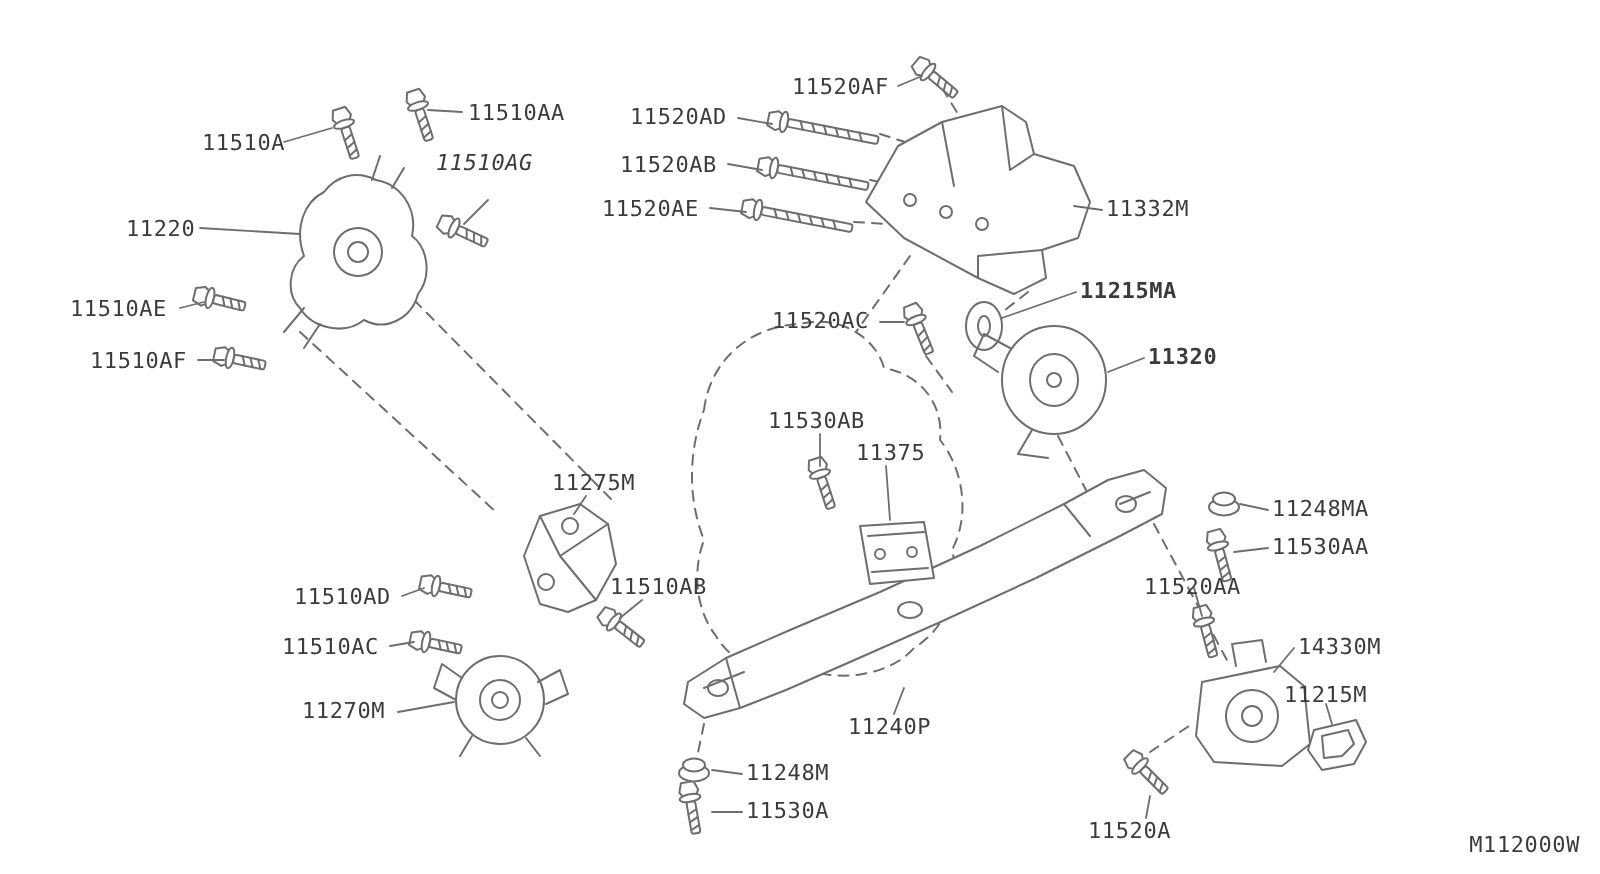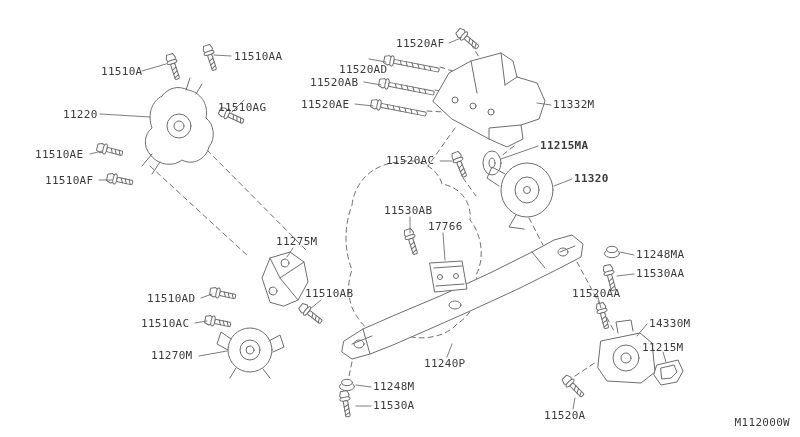--- a/index.html
+++ b/index.html
@@ -199,34 +199,34 @@
       <line x1="447" y1="357" x2="452" y2="344"></line>
       <line x1="371" y1="387" x2="356" y2="385"></line>
       <line x1="371" y1="406" x2="356" y2="406"></line>
       <line x1="573" y1="409" x2="575" y2="398"></line>
     </g>
   </svg>
 
   <div class="labels">
       <div class="part-label" style="left: 101px; top: 66px;">11510A</div>
       <div class="part-label" style="left: 234px; top: 51px;">11510AA</div>
-      <div class="part-label" style="left: 218px; top: 102px;">11510AG</div>
+      <div class="part-label" style="left: 218px; top: 76px; font-style: italic;">11510AG</div>
       <div class="part-label" style="left: 63px; top: 109px;">11220</div>
       <div class="part-label" style="left: 35px; top: 149px;">11510AE</div>
       <div class="part-label" style="left: 45px; top: 175px;">11510AF</div>
       <div class="part-label" style="left: 396px; top: 38px;">11520AF</div>
-      <div class="part-label" style="left: 315px; top: 64px; margin-left: 24px;">11520AD</div>
+      <div class="part-label" style="left: 315px; top: 53px;">11520AD</div>
       <div class="part-label" style="left: 310px; top: 77px;">11520AB</div>
       <div class="part-label" style="left: 301px; top: 99px;">11520AE</div>
       <div class="part-label" style="left: 553px; top: 99px;">11332M</div>
       <div class="part-label" style="left: 386px; top: 155px;">11520AC</div>
       <div class="part-label" style="left: 540px; top: 140px; font-weight: bold;">11215MA</div>
       <div class="part-label" style="left: 574px; top: 173px; font-weight: bold;">11320</div>
       <div class="part-label" style="left: 384px; top: 205px;">11530AB</div>
-      <div class="part-label" style="left: 428px; top: 221px;">17766</div>
+      <div class="part-label" style="left: 428px; top: 221px;">11375</div>
       <div class="part-label" style="left: 276px; top: 236px;">11275M</div>
       <div class="part-label" style="left: 147px; top: 293px;">11510AD</div>
       <div class="part-label" style="left: 305px; top: 288px;">11510AB</div>
       <div class="part-label" style="left: 141px; top: 318px;">11510AC</div>
       <div class="part-label" style="left: 151px; top: 350px;">11270M</div>
       <div class="part-label" style="left: 636px; top: 249px;">11248MA</div>
       <div class="part-label" style="left: 636px; top: 268px;">11530AA</div>
       <div class="part-label" style="left: 572px; top: 288px;">11520AA</div>
       <div class="part-label" style="left: 649px; top: 318px;">14330M</div>
       <div class="part-label" style="left: 642px; top: 342px;">11215M</div>

